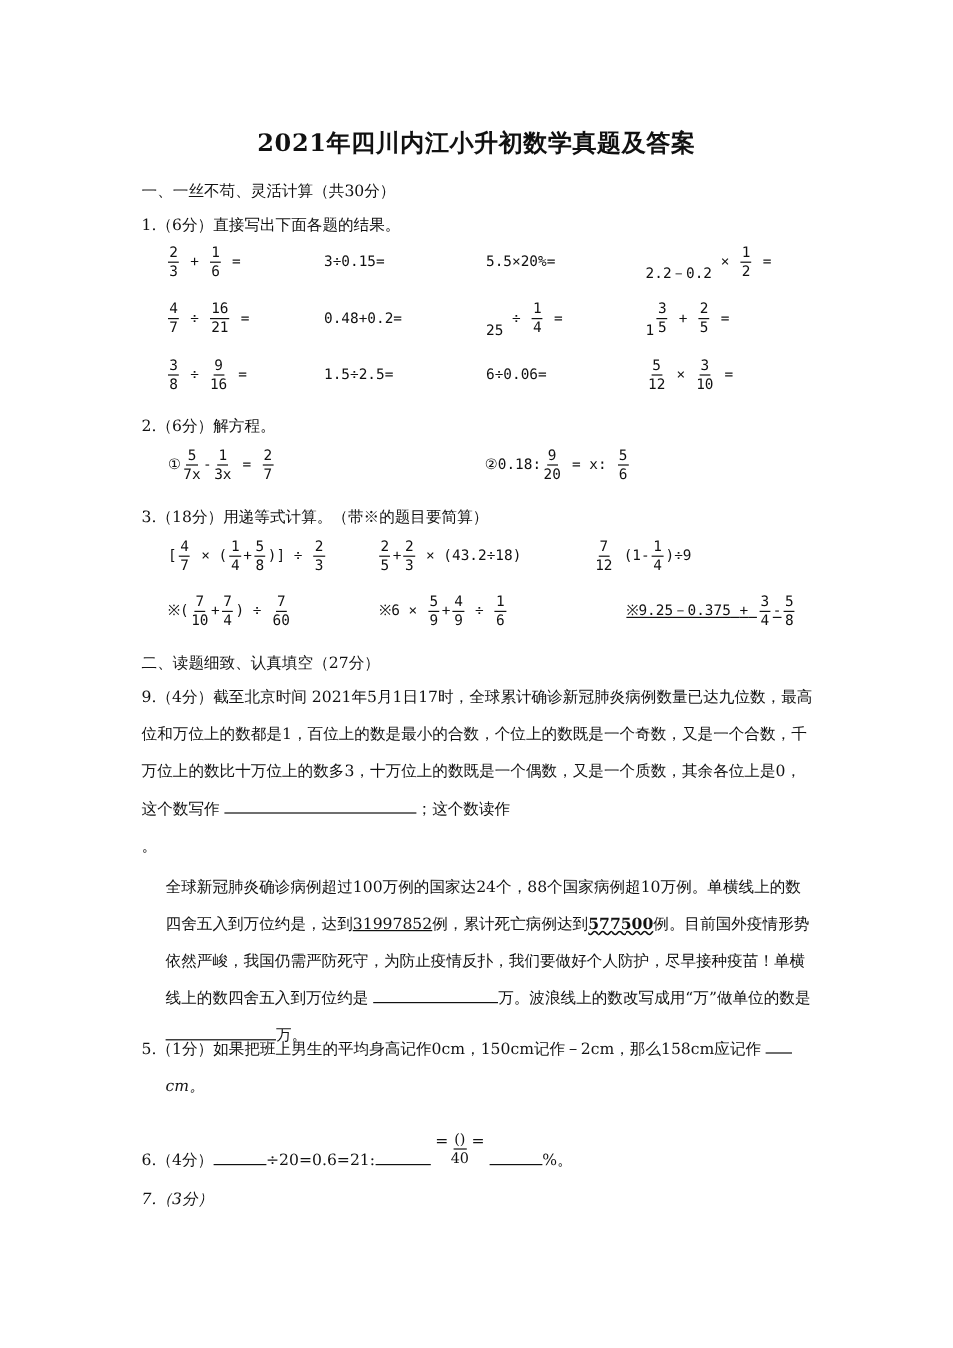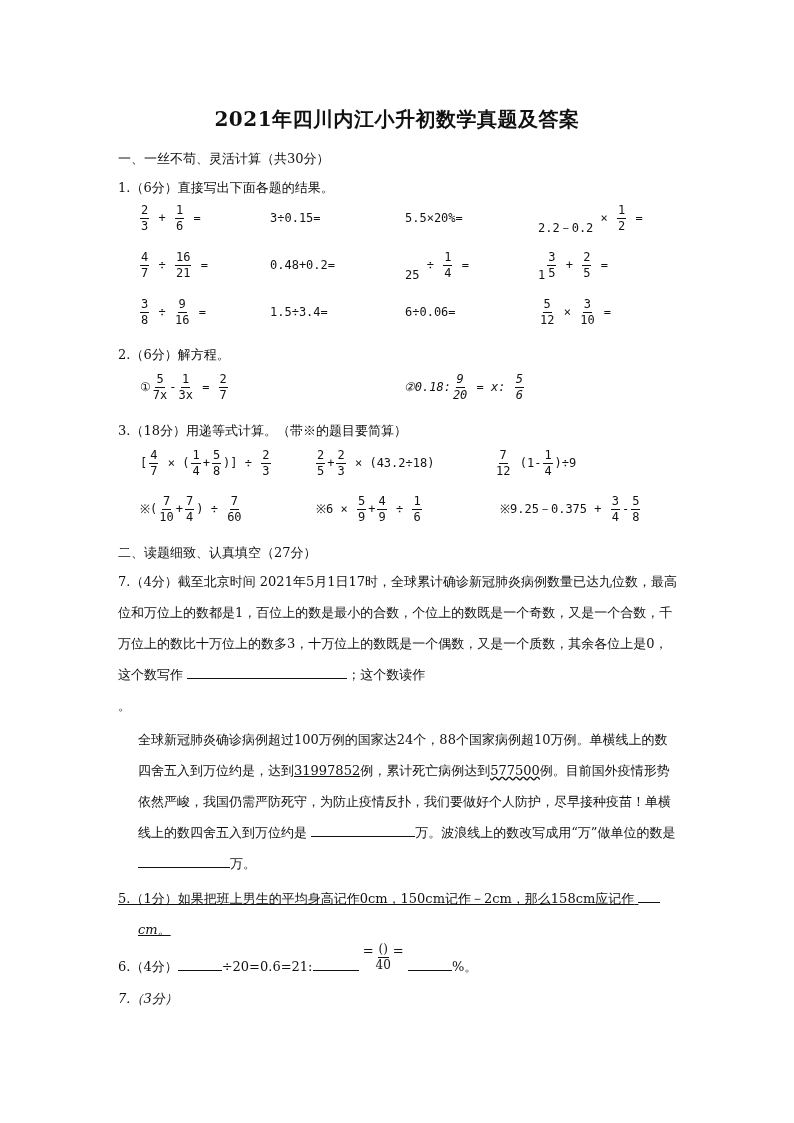--- a/index.html
+++ b/index.html
@@ -8,21 +8,21 @@
   .abs { position:absolute; white-space:nowrap; }
   .title { font-size:20px; font-weight:bold; left:0; width:794px; text-align:center; top:106px; letter-spacing:0.5px; }
   .sec { font-size:13px; }
   .frac { display:inline-flex; flex-direction:column; align-items:center; vertical-align:middle; margin:0 2px; }
   .frac .n { border-bottom:1px solid #111; padding:0 1px; line-height:15px; font-size:12px; }
   .frac .d { line-height:15px; font-size:12px; }
   .mono { font-family:"DejaVu Sans Mono", monospace; font-size:12px; }
   .para { left:138px; width:540px; line-height:31px; font-size:13px; white-space:normal; }
   .blank { display:inline-block; border-bottom:1px solid #111; vertical-align:baseline; }
   .ul { text-decoration:underline; }
-  .wavy { text-decoration:underline wavy; }
+  .wavy { text-decoration:underline wavy;font-weight:bold; }
 </style>
 </head>
 <body>
 
 <div class="abs title">2021年四川内江小升初数学真题及答案</div>
 
 <div class="abs sec" style="left:118px;top:150px;">一、一丝不苟、灵活计算（共30分）</div>
 <div class="abs sec" style="left:118px;top:179px;">1.（6分）直接写出下面各题的结果。</div>
 
 <div id="q1grid">
@@ -58,21 +58,21 @@
         <span class="n">2</span>
         <span class="d">5</span>
       </span> <span>=</span></div>
     <div class="abs mono" style="left: 138px; top: 297px;"><span class="frac">
         <span class="n">3</span>
         <span class="d">8</span>
       </span> <span>÷</span> <span class="frac">
         <span class="n">9</span>
         <span class="d">16</span>
       </span> <span>=</span></div>
-    <div class="abs mono" style="left: 270px; top: 297px;"><span style="line-height:30px">1.5÷3.4=</span></div>
+    <div class="abs mono" style="left: 270px; top: 297px;"><span style="line-height:30px">1.5÷2.5=</span></div>
     <div class="abs mono" style="left: 405px; top: 297px;"><span style="line-height:30px">6÷0.06=</span></div>
     <div class="abs mono" style="left: 538px; top: 297px;"><span class="frac">
         <span class="n">5</span>
         <span class="d">12</span>
       </span> <span>×</span> <span class="frac">
         <span class="n">3</span>
         <span class="d">10</span>
       </span> <span>=</span></div>
   </div>
 
@@ -82,21 +82,21 @@
       <span class="n">5</span>
       <span class="d">7x</span>
     </span><span>-</span><span class="frac">
       <span class="n">1</span>
       <span class="d">3x</span>
     </span> <span>=</span> <span class="frac">
       <span class="n">2</span>
       <span class="d">7</span>
     </span>
 </div>
-<div class="abs mono" style="left:404px;top:372px;font-style:italic;">
+<div class="abs mono" style="left:404px;top:372px;">
   <span>②0.18:</span><span class="frac">
       <span class="n">9</span>
       <span class="d">20</span>
     </span> <span>= x:</span> <span class="frac">
       <span class="n">5</span>
       <span class="d">6</span>
     </span>
 </div>
 
 <div class="abs sec" style="left:118px;top:422px;">3.（18分）用递等式计算。（带※的题目要简算）</div>
@@ -152,44 +152,44 @@
       <span class="n">5</span>
       <span class="d">9</span>
     </span><span>+</span><span class="frac">
       <span class="n">4</span>
       <span class="d">9</span>
     </span> <span>÷</span> <span class="frac">
       <span class="n">1</span>
       <span class="d">6</span>
     </span>
 </div>
-<div class="abs mono" style="left:500px;top:494px;">
+<div class="abs mono" style="left:522px;top:494px;text-decoration:underline;">
   <span>※9.25－0.375</span> <span>+</span> <span class="frac">
       <span class="n">3</span>
       <span class="d">4</span>
     </span><span>-</span><span class="frac">
       <span class="n">5</span>
       <span class="d">8</span>
     </span>
 </div>
 
 <div class="abs sec" style="left:118px;top:544px;">二、读题细致、认真填空（27分）</div>
 
 <div class="abs para" style="left:118px;top:566px;width:560px;text-indent:0;">
-  <span>7.（4分）</span><span>截至北京时间 2021年5月1日17时，全球累计确诊新冠肺炎病例数量已达九位数，最高位和万位上的数都是1，百位上的数是最小的合数，个位上的数既是一个奇数，又是一个合数，千万位上的数比十万位上的数多3，十万位上的数既是一个偶数，又是一个质数，其余各位上是0，这个数写作</span>
+  <span>9.（4分）</span><span>截至北京时间 2021年5月1日17时，全球累计确诊新冠肺炎病例数量已达九位数，最高位和万位上的数都是1，百位上的数是最小的合数，个位上的数既是一个奇数，又是一个合数，千万位上的数比十万位上的数多3，十万位上的数既是一个偶数，又是一个质数，其余各位上是0，这个数写作</span>
   <span class="blank" style="width:160px;"></span><span>；这个数读作</span><br><span>。</span>
 </div>
 
 <div class="abs para" style="top:724px;">
   <span>全球新冠肺炎确诊病例超过100万例的国家达24个，88个国家病例超10万例。单横线上的数四舍五入到万位约是，达到</span><span class="ul">31997852</span><span>例，累计死亡病例达到</span><span class="wavy">577500</span><span>例。目前国外疫情形势依然严峻，我国仍需严防死守，为防止疫情反扑，我们要做好个人防护，尽早接种疫苗！单横线上的数四舍五入到万位约是</span>
   <span class="blank" style="width:104px;"></span><span>万。波浪线上的数改写成用“万”做单位的数是</span>
   <span class="blank" style="width:92px;"></span><span>万。</span>
 </div>
 
-<div class="abs para" style="left:118px;top:883px;width:560px;text-decoration:underline;">
+<div class="abs para" style="left:118px;top:859px;width:560px;">
   <span>5.（1分）如果把班上男生的平均身高记作0cm，150cm记作－2cm，那么158cm应记作</span> <span class="blank" style="width:22px;"></span><br><span style="padding-left:20px;font-style:italic;">cm。</span>
 </div>
 
 <div class="abs sec" style="left:118px;top:952px;">
   <span>6.（4分）</span><span class="blank" style="width:44px;"></span><span>÷20=0.6=21:</span><span class="blank" style="width:46px;"></span>
   <span style="position:relative;top:-16px;">=</span><span class="frac" style="position:relative;top:-10px;">
       <span class="n">()</span>
       <span class="d">40</span>
     </span><span style="position:relative;top:-16px;">=</span>
   <span class="blank" style="width:44px;"></span><span>%。</span>

